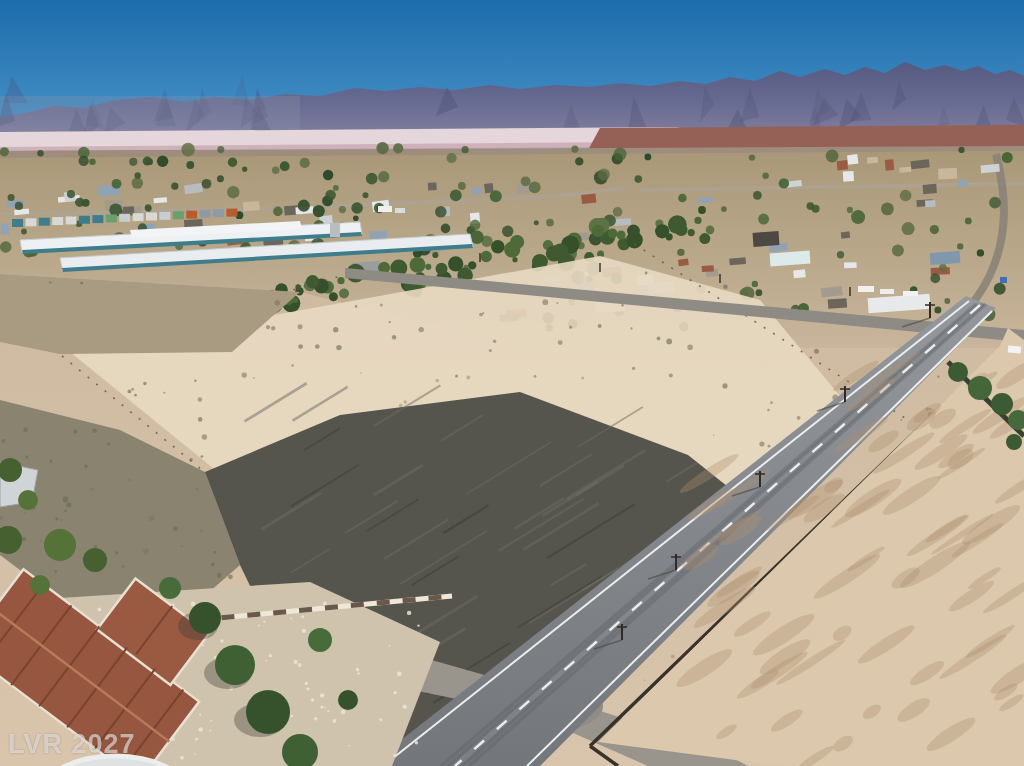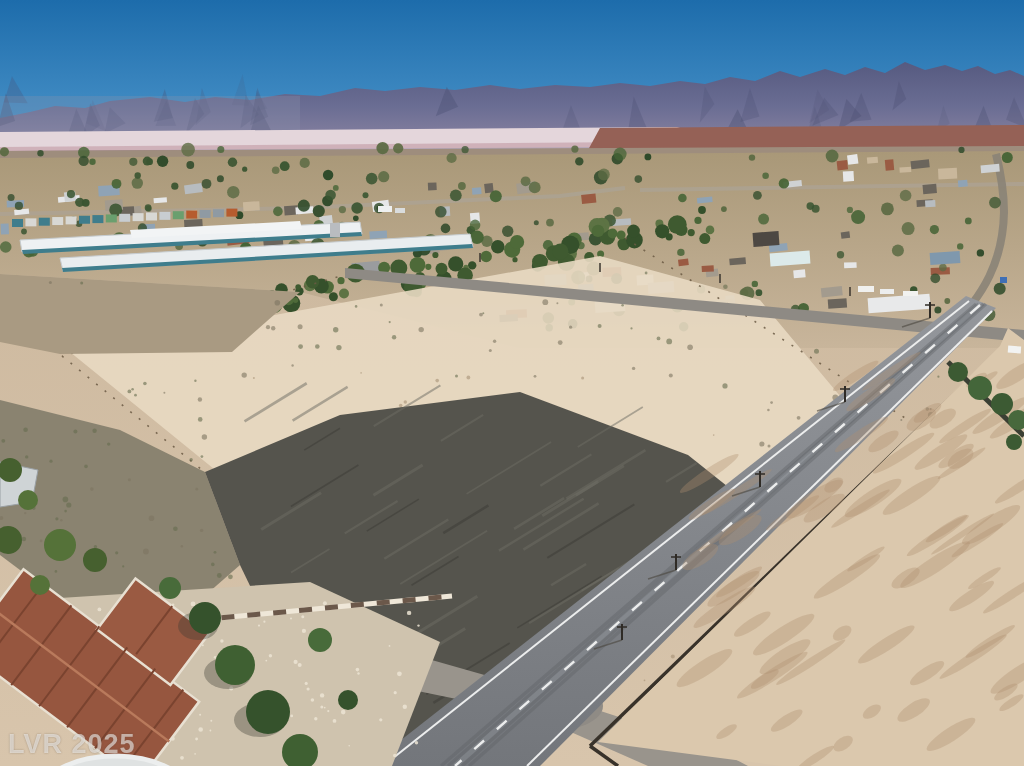--- a/index.html
+++ b/index.html
@@ -1050,14 +1050,14 @@
   <g>
     <rect x="1008" y="346" width="13" height="7" fill="#f2f3f2" transform="rotate(4 1014 349)"></rect>
     <rect x="858" y="286" width="16" height="6" fill="#f0f0ee"></rect>
     <rect x="880" y="289" width="14" height="5" fill="#eceded"></rect>
     <rect x="903" y="291" width="15" height="5" fill="#f2f2f0"></rect>
     <rect x="378" y="206" width="14" height="6" fill="#eef0f0"></rect>
     <rect x="395" y="208" width="10" height="5" fill="#d9dcdd"></rect>
   </g>
 </svg>
 
-<div class="watermark">LVR 2025</div>
+<div class="watermark">LVR 2027</div>
 </div>
 
 </body></html>

